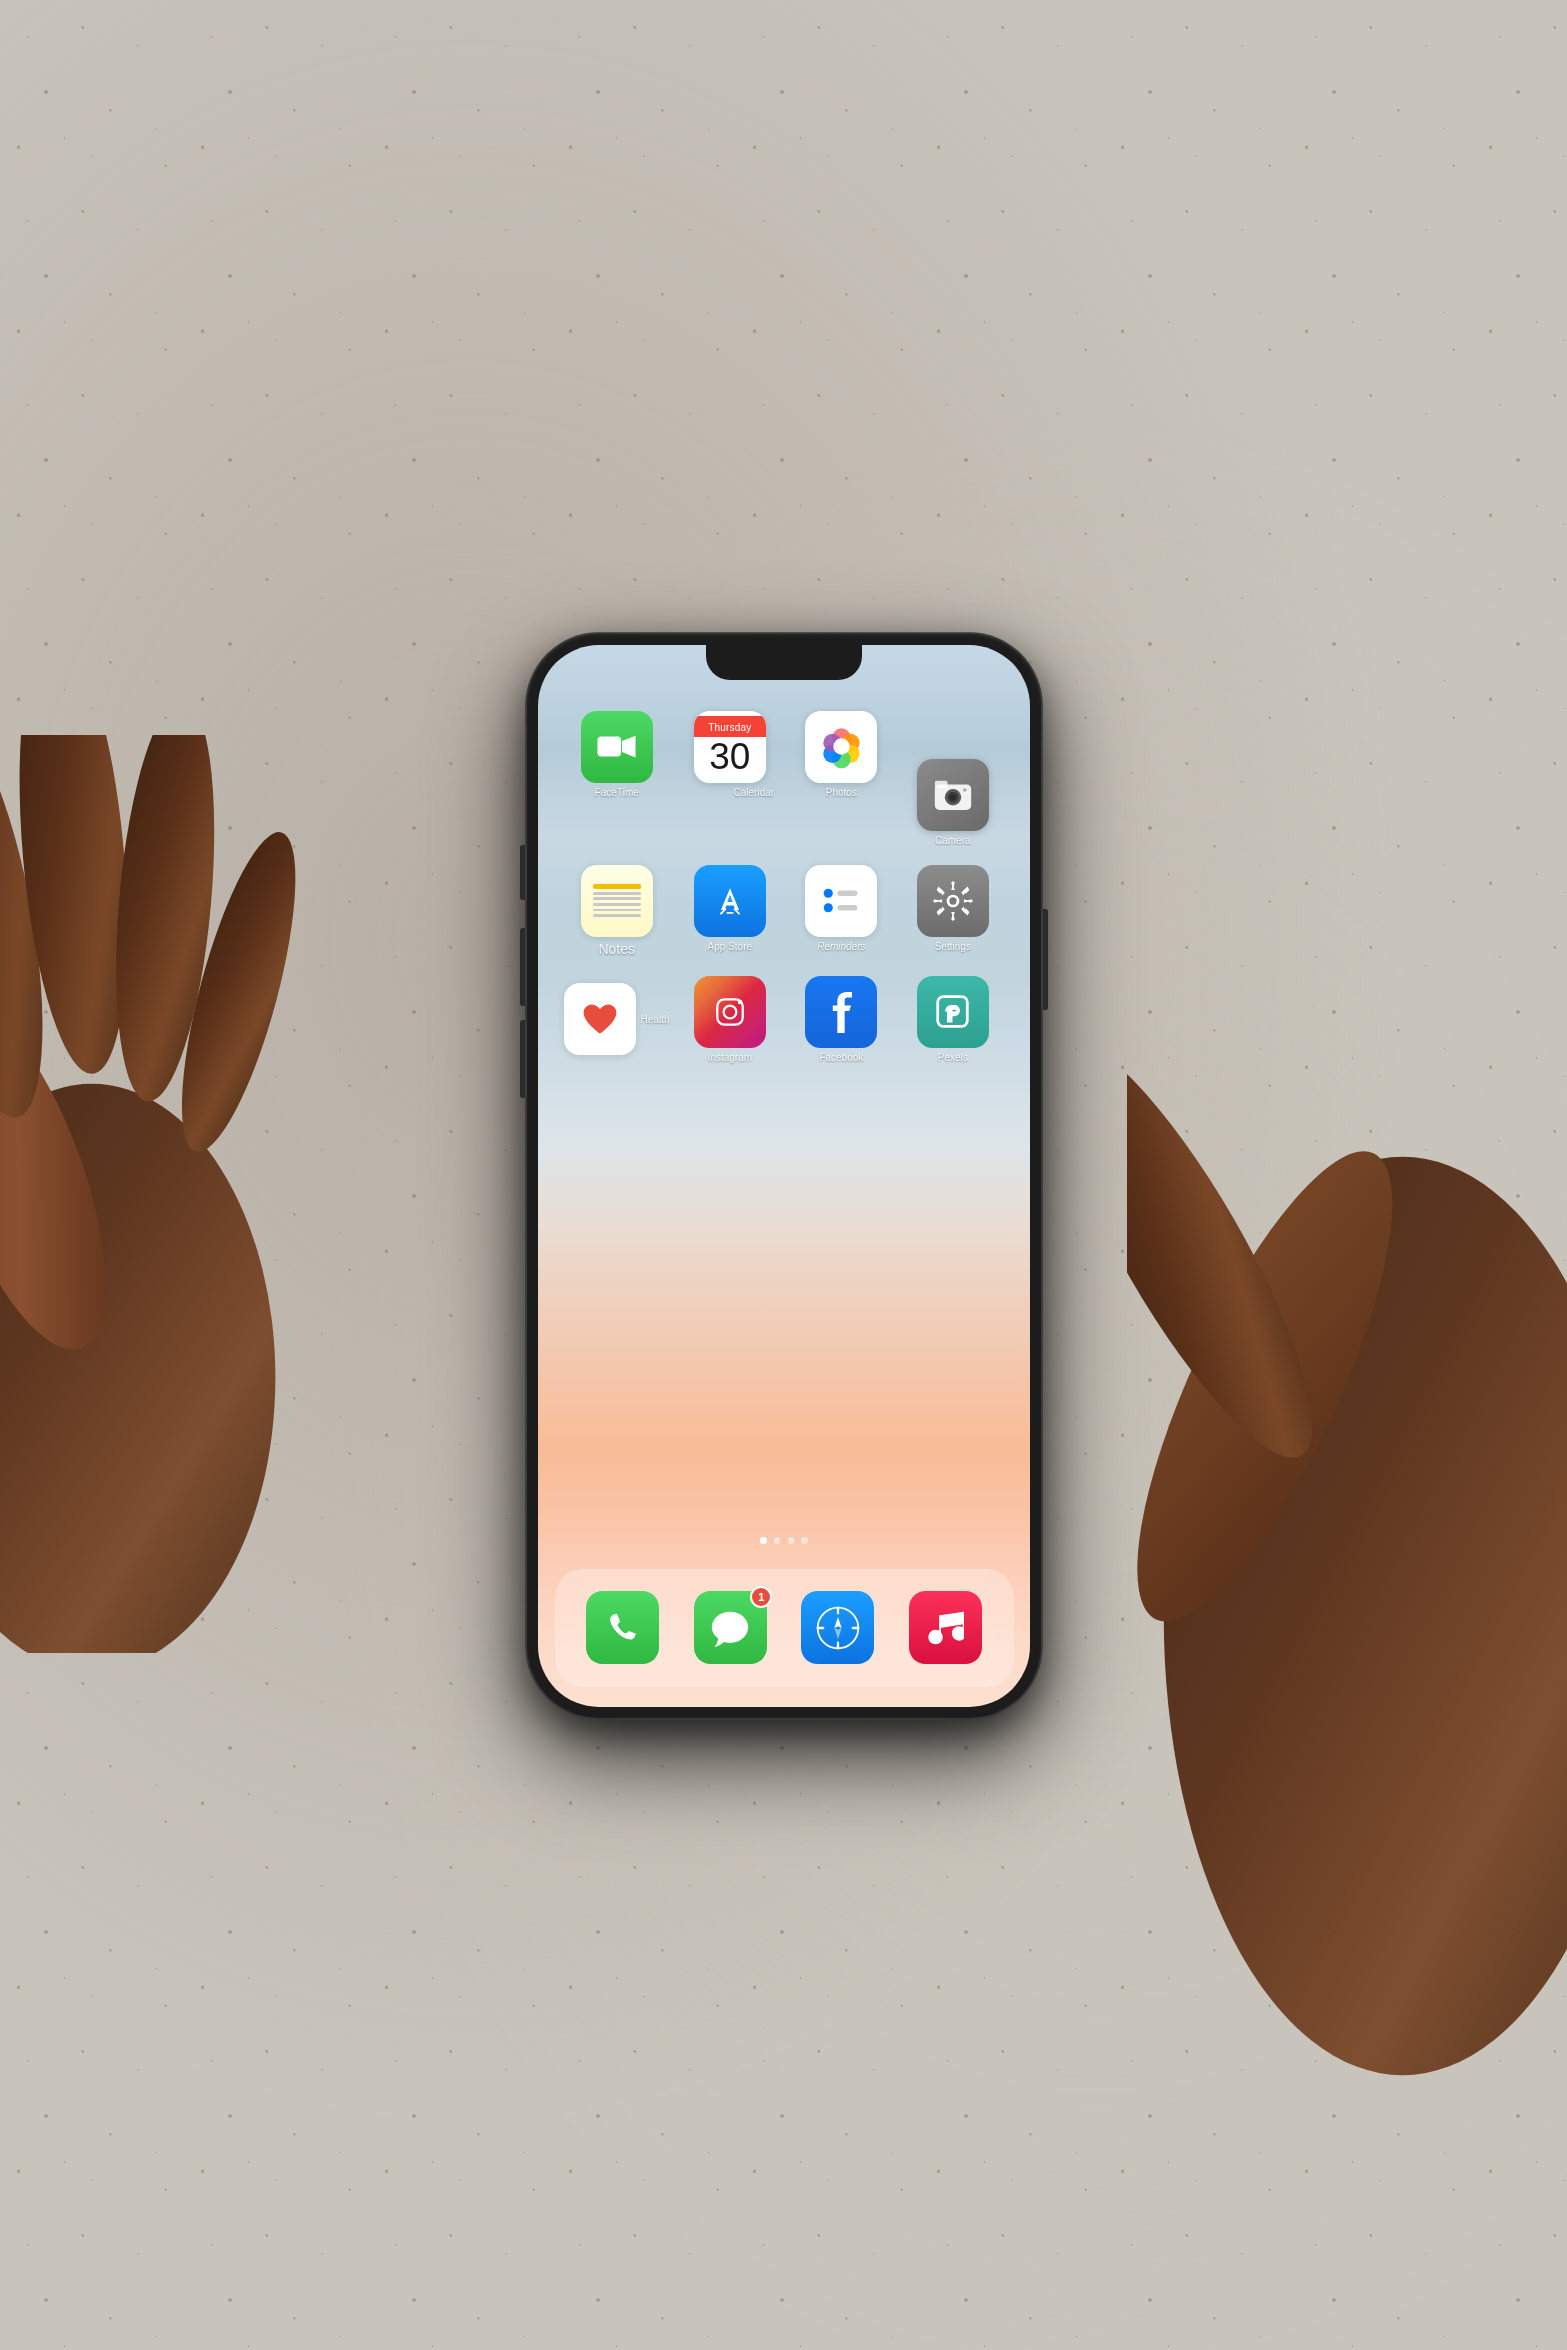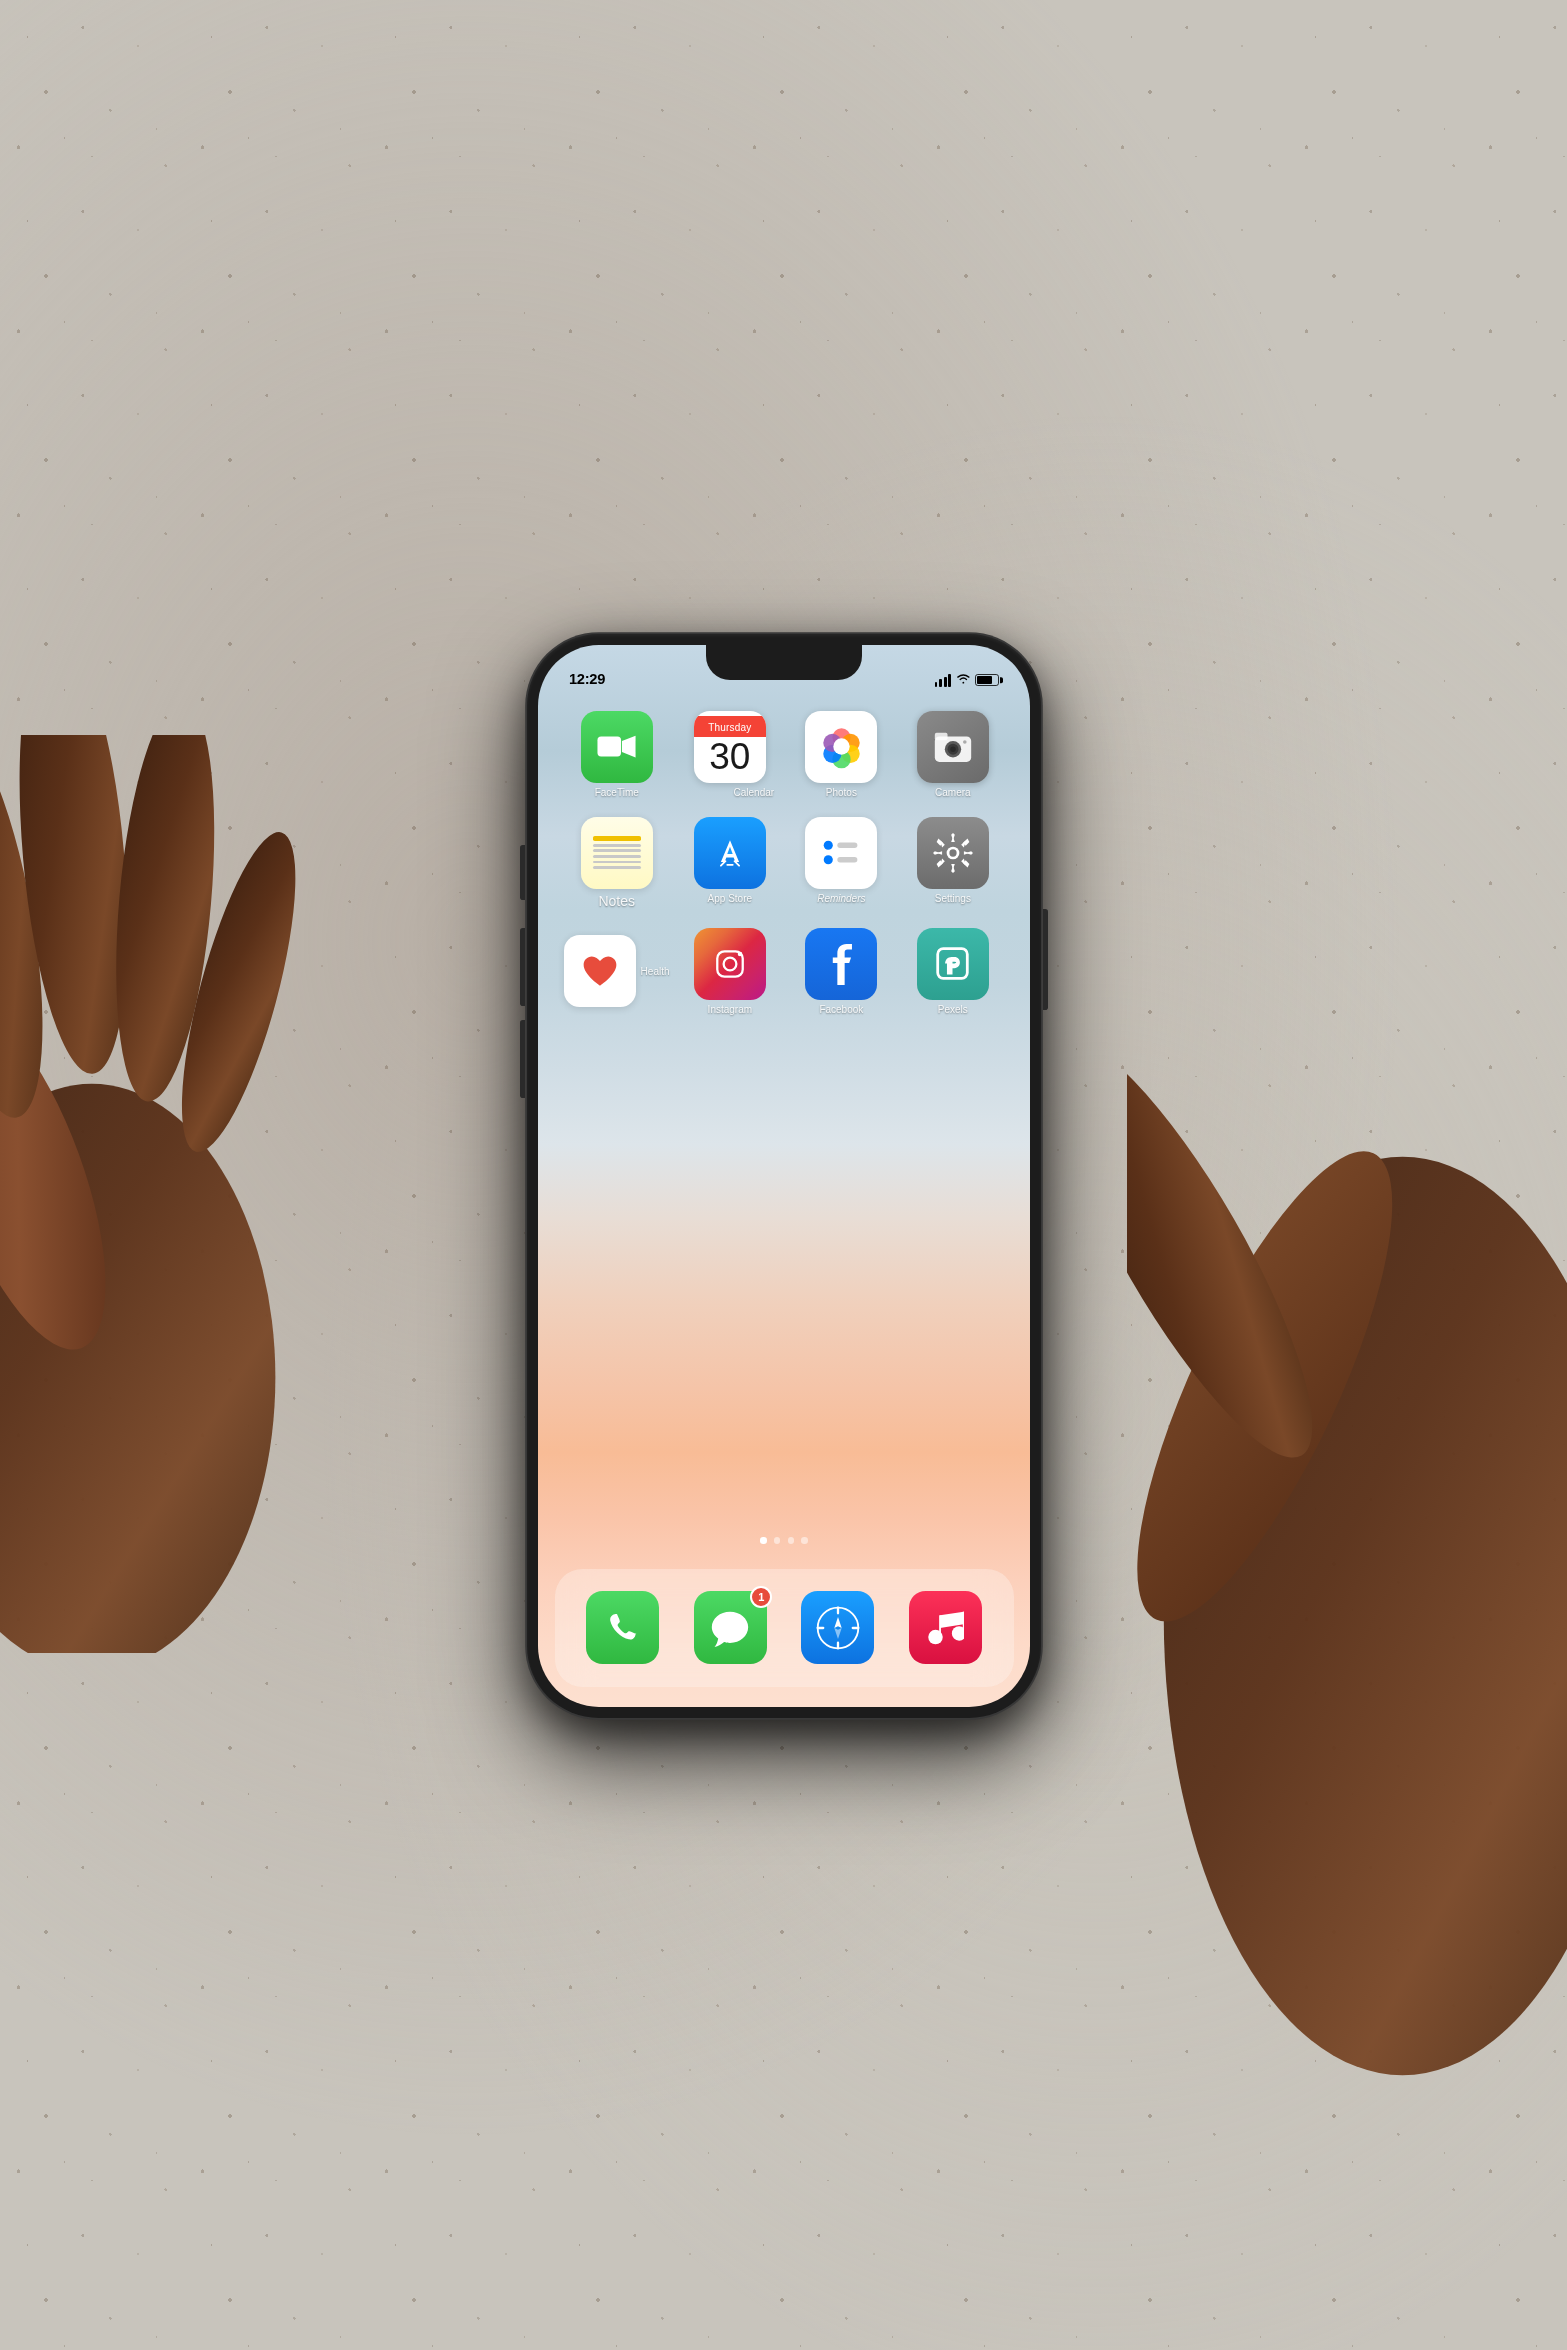--- a/index.html
+++ b/index.html
@@ -155,60 +155,20 @@
   ">
 
     <div style="
       position:absolute;top:0;left:50%;transform:translateX(-50%);
       width:156px;height:35px;
       background:#1c1c1c;
       border-radius:0 0 24px 24px;
       z-index:10;
     "></div>
 
-    <div style="
-      position:absolute;top:0;left:0;right:0;height:48px;
-      display:flex;align-items:flex-end;justify-content:space-between;
-      padding:0 31px 5.5px;
-      z-index:9;
-    ">
-      <span style="
-        font-size:14.7px;font-weight:600;color:#000;letter-spacing:-0.3px;
-      ">12:29</span>
-      <div style="
-        display:flex;align-items:center;gap:4.6px;
-      ">
-
-        <div style="display:flex;align-items:flex-end;gap:1.8px;">
-          <div style="width:2.8px;height:4.6px;background:#000;border-radius:0.9px;"></div>
-          <div style="width:2.8px;height:7.3px;background:#000;border-radius:0.9px;"></div>
-          <div style="width:2.8px;height:10px;background:#000;border-radius:0.9px;"></div>
-          <div style="width:2.8px;height:13px;background:#000;border-radius:0.9px;"></div>
-        </div>
-
-        <div style="font-size:12px;color:#000;">
-          <svg width="14.7" height="11" viewBox="0 0 16 12">
-            <path d="M8 9.5 a1 1 0 0 1 0 2 a1 1 0 0 1 0-2z" fill="#000"></path>
-            <path d="M4.5 7 Q8 4 11.5 7" stroke="#000" stroke-width="1.5" fill="none" stroke-linecap="round"></path>
-            <path d="M2 4.5 Q8 0 14 4.5" stroke="#000" stroke-width="1.5" fill="none" stroke-linecap="round"></path>
-          </svg>
-        </div>
-
-        <div style="
-          width:24px;height:12px;border:1.4px solid rgba(0,0,0,0.8);border-radius:2.8px;
-          display:flex;align-items:center;padding:1.4px;position:relative;
-        ">
-          <div style="width:75%;height:100%;background:#000;border-radius:0.9px;"></div>
-          <div style="
-            position:absolute;right:-4.6px;top:50%;transform:translateY(-50%);
-            width:2.8px;height:5.5px;background:#000;border-radius:0 1.8px 1.8px 0;
-          "></div>
-        </div>
-      </div>
-    </div>
 
     <div style="
       position:absolute;top:57px;left:0;right:0;
       padding: 9.2px 26px;
       display:grid;
       grid-template-columns:repeat(4,1fr);
       gap:18.4px 9.2px;
     ">
 
       <div style="display:flex;flex-direction:column;align-items:center;gap:4.6px;">
@@ -262,21 +222,21 @@
             <circle cx="38" cy="36" r="10" fill="#FFCC00" opacity="0.9"></circle>
             <circle cx="28" cy="42" r="10" fill="#4CD964" opacity="0.9"></circle>
             <circle cx="18" cy="36" r="10" fill="#007AFF" opacity="0.9"></circle>
             <circle cx="18" cy="24" r="10" fill="#9B59B6" opacity="0.9"></circle>
             <circle cx="28" cy="28" r="9" fill="white"></circle>
           </svg>
         </div>
         <span style="font-size:10px;color:rgba(255,255,255,0.9);text-shadow:0 0.9px 1.8px rgba(0,0,0,0.4);">Photos</span>
       </div>
 
-      <div style="display:flex;flex-direction:column;align-items:center;gap:4.6px;">
+      <div style="display:flex;flex-direction:column;align-items:center;gap:4.6px;margin-top:48px;">
         <div style="
           width:72px;height:72px;border-radius:15.6px;
           background:linear-gradient(145deg,#8a8a8a 0%,#6a6a6a 100%);
           display:flex;align-items:center;justify-content:center;
           box-shadow:0 1.8px 7.3px rgba(0,0,0,0.2);
         ">
           <svg width="40" height="35" viewBox="0 0 44 38" fill="none">
             <rect x="2" y="8" width="40" height="28" rx="5" fill="white" opacity="0.9"></rect>
             <rect x="2" y="4" width="14" height="8" rx="2" fill="white" opacity="0.8"></rect>
             <circle cx="22" cy="22" r="9" fill="#5a5a5a"></circle>

